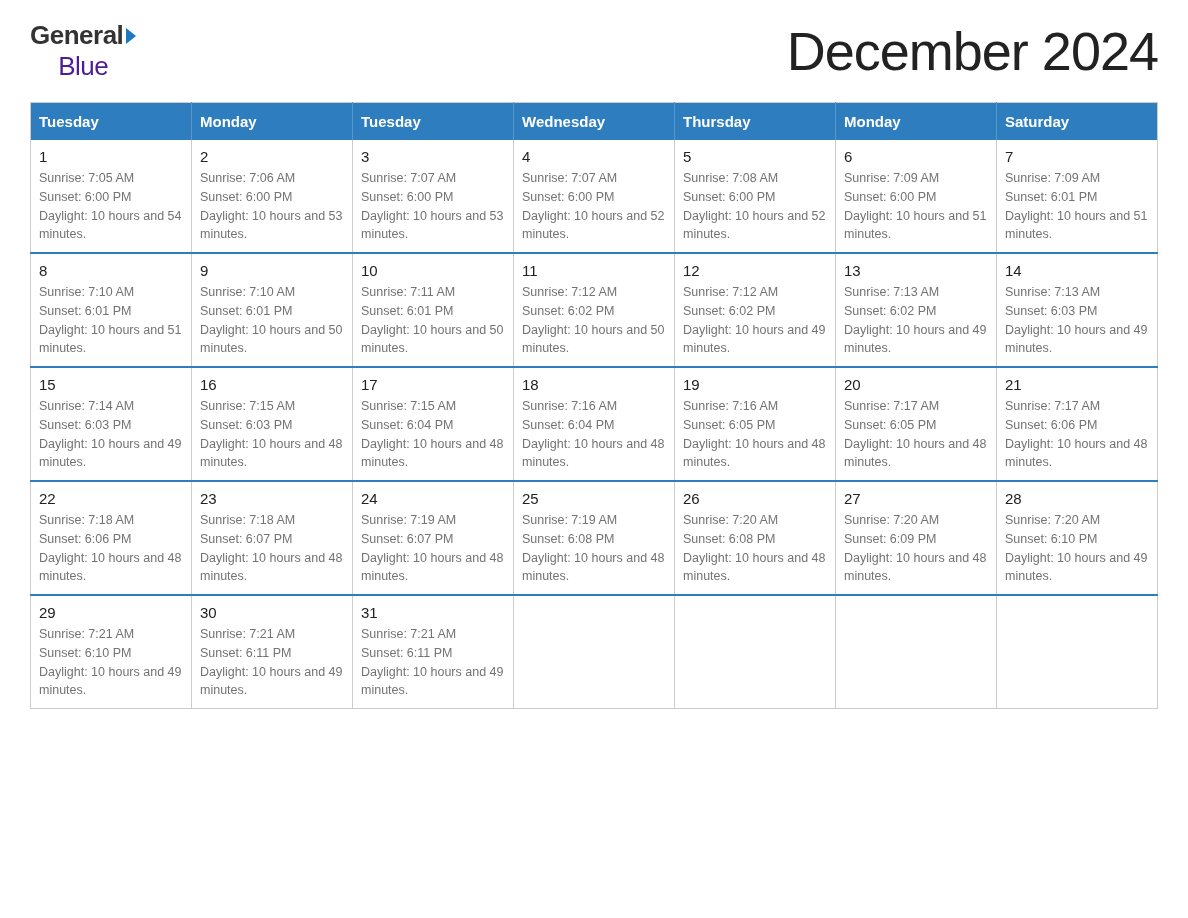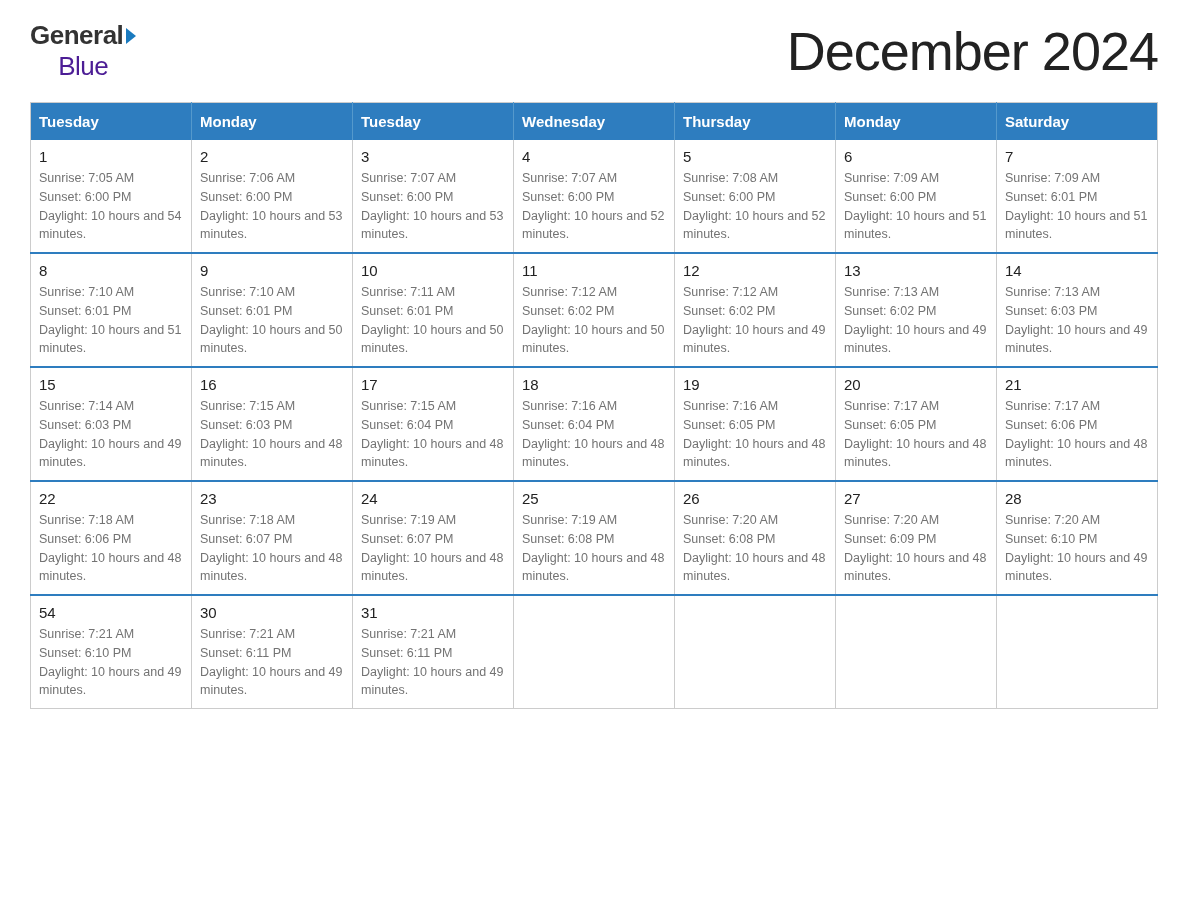--- a/index.html
+++ b/index.html
@@ -253,21 +253,21 @@
           <div class="day-num">27</div>
           <div class="day-info">Sunrise: 7:20 AM<br>Sunset: 6:09 PM<br>Daylight: 10 hours and 48 minutes.</div>
         </td>
         <td>
           <div class="day-num">28</div>
           <div class="day-info">Sunrise: 7:20 AM<br>Sunset: 6:10 PM<br>Daylight: 10 hours and 49 minutes.</div>
         </td>
       </tr>
       <tr>
         <td>
-          <div class="day-num">54</div>
+          <div class="day-num">29</div>
           <div class="day-info">Sunrise: 7:21 AM<br>Sunset: 6:10 PM<br>Daylight: 10 hours and 49 minutes.</div>
         </td>
         <td>
           <div class="day-num">30</div>
           <div class="day-info">Sunrise: 7:21 AM<br>Sunset: 6:11 PM<br>Daylight: 10 hours and 49 minutes.</div>
         </td>
         <td>
           <div class="day-num">31</div>
           <div class="day-info">Sunrise: 7:21 AM<br>Sunset: 6:11 PM<br>Daylight: 10 hours and 49 minutes.</div>
         </td>

